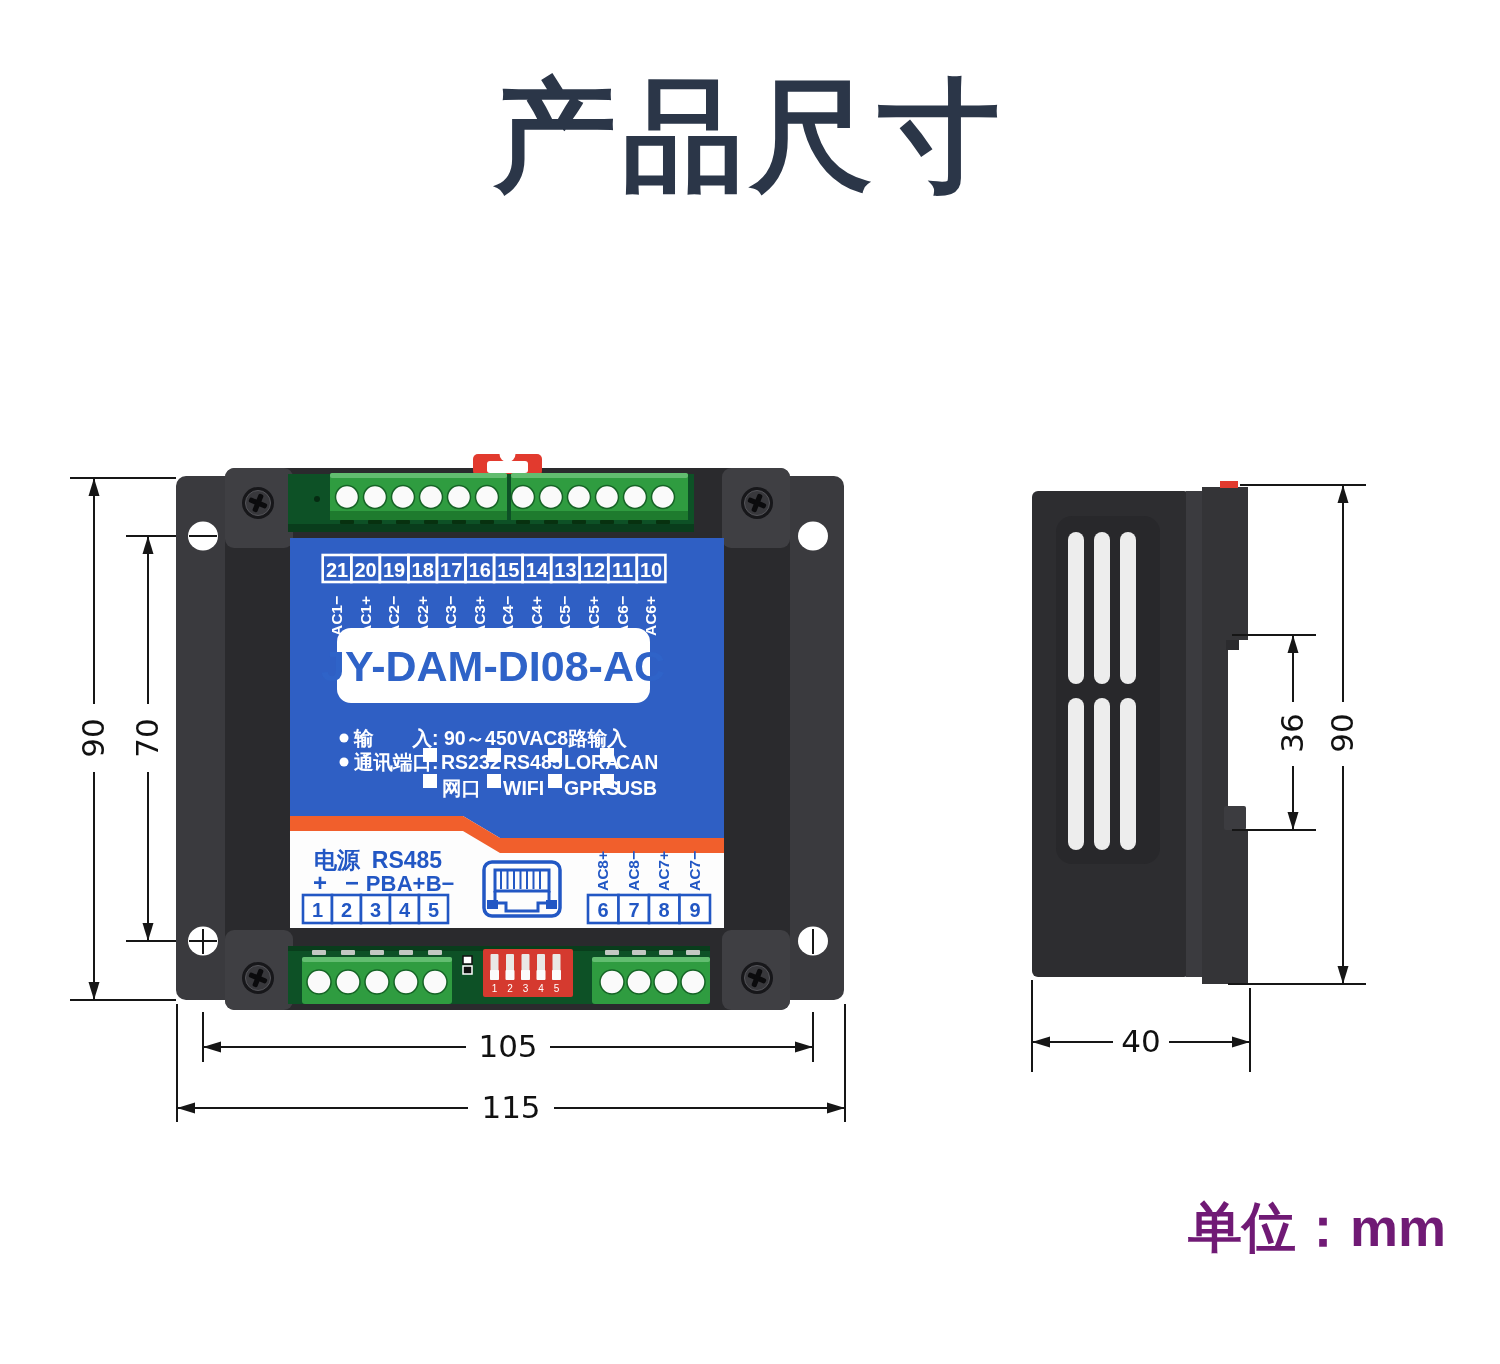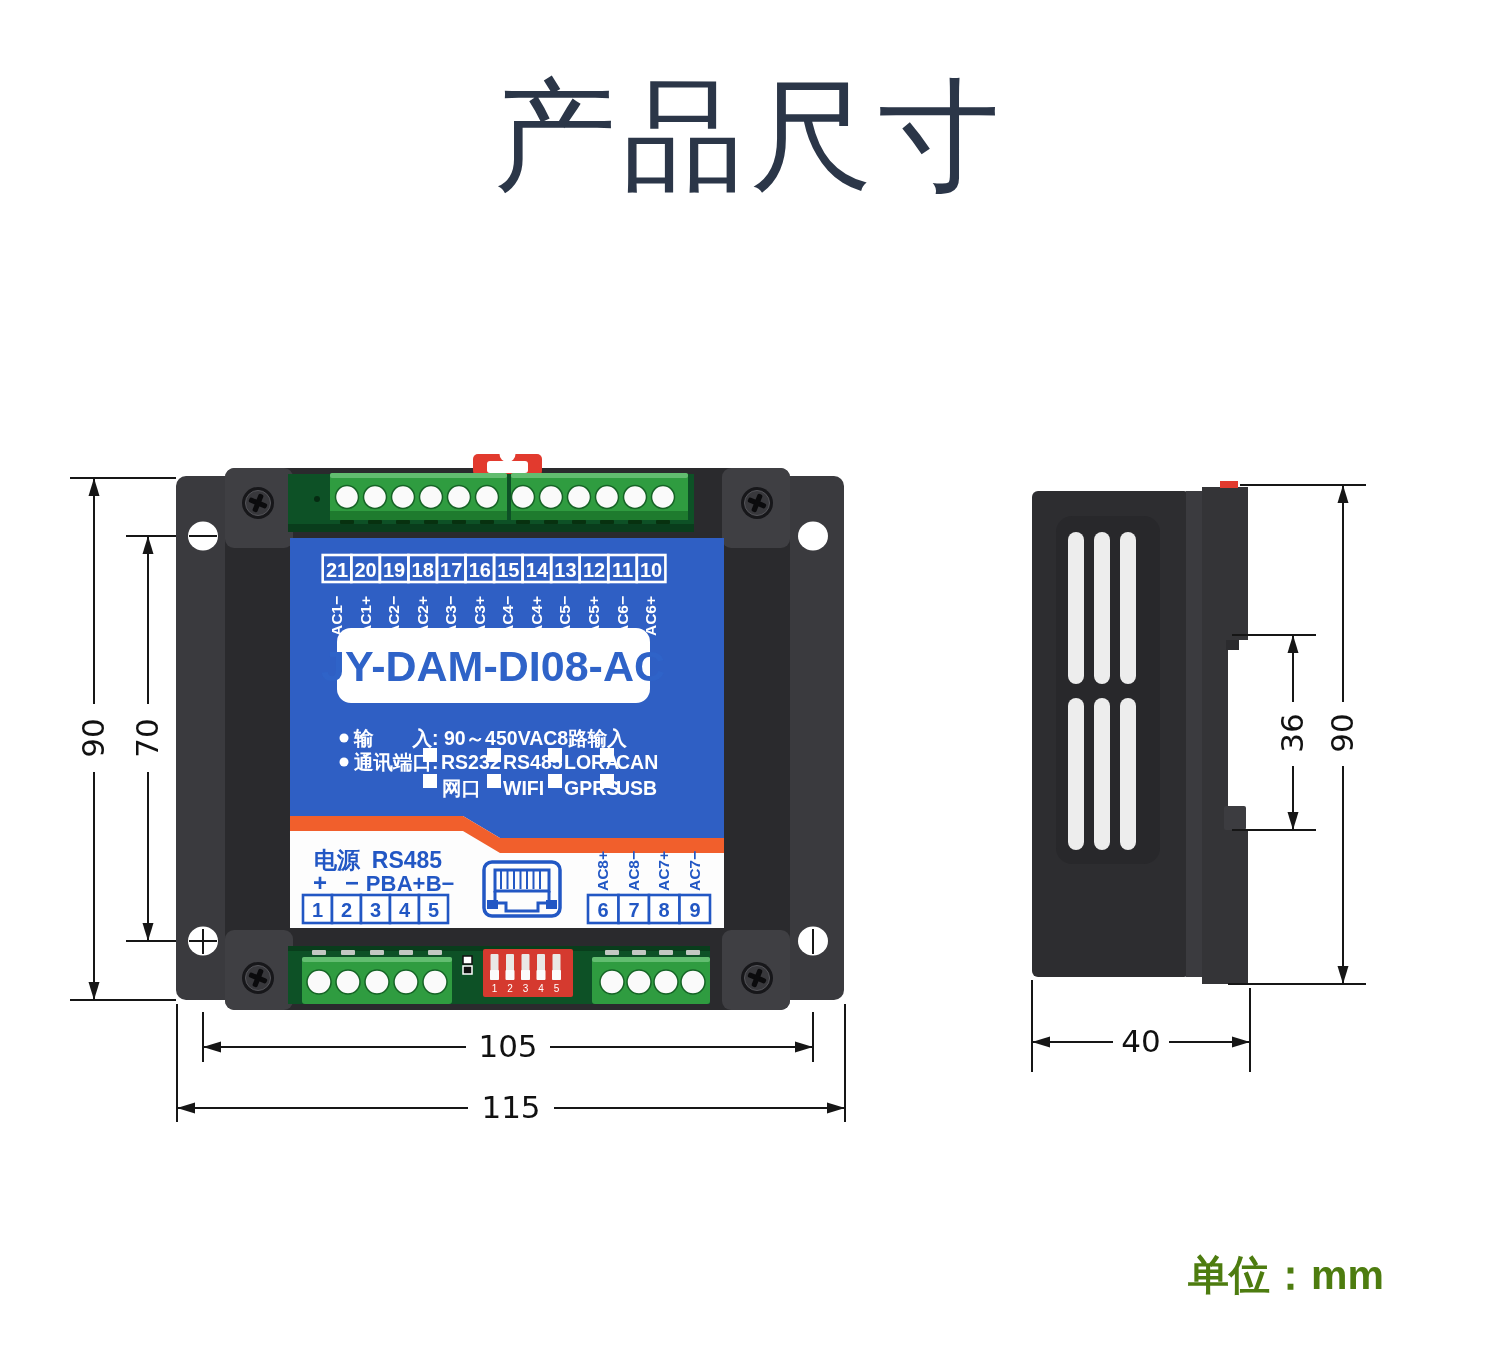--- a/index.html
+++ b/index.html
@@ -1,20 +1,20 @@
 <!DOCTYPE html>
 <html><head>
 <meta charset="utf-8">
 <style>
   html,body{margin:0;padding:0;background:#ffffff;}
   .page{position:relative;width:1500px;height:1364px;background:#fff;overflow:hidden;
         font-family:"Liberation Sans","DejaVu Sans",sans-serif;}
   .title{position:absolute;left:0;top:60px;width:100%;text-align:center;
-         font-size:122px;font-weight:400;letter-spacing:6px;color:#2b3648;line-height:1.25;}
-  .unit{position:absolute;left:1188px;top:1248px;font-size:41px;font-weight:600;color:#4d7c0f;}
+         font-size:122px;font-weight:700;letter-spacing:6px;color:#2b3648;line-height:1.25;}
+  .unit{position:absolute;left:1188px;top:1192px;font-size:54px;font-weight:600;color:#701a75;}
   svg{position:absolute;left:0;top:0;}
   .dimline{stroke:#161616;stroke-width:2;fill:none;}
   .dimtxt{font-size:31px;fill:#111;font-family:"DejaVu Sans",sans-serif;}
   .wbox{fill:none;stroke:#ffffff;stroke-width:2.6;}
   .bbox{fill:#ffffff;stroke:#2257c4;stroke-width:2.6;}
   .wnum{font-size:20px;font-weight:bold;fill:#ffffff;text-anchor:middle;}
   .bnum{font-size:20px;font-weight:bold;fill:#2257c4;text-anchor:middle;}
   .aclab{font-size:15.5px;font-weight:bold;fill:#ffffff;text-anchor:middle;}
   .acblab{font-size:15.5px;font-weight:bold;fill:#2257c4;text-anchor:middle;}
   .spec{font-size:19.5px;font-weight:bold;fill:#ffffff;}

